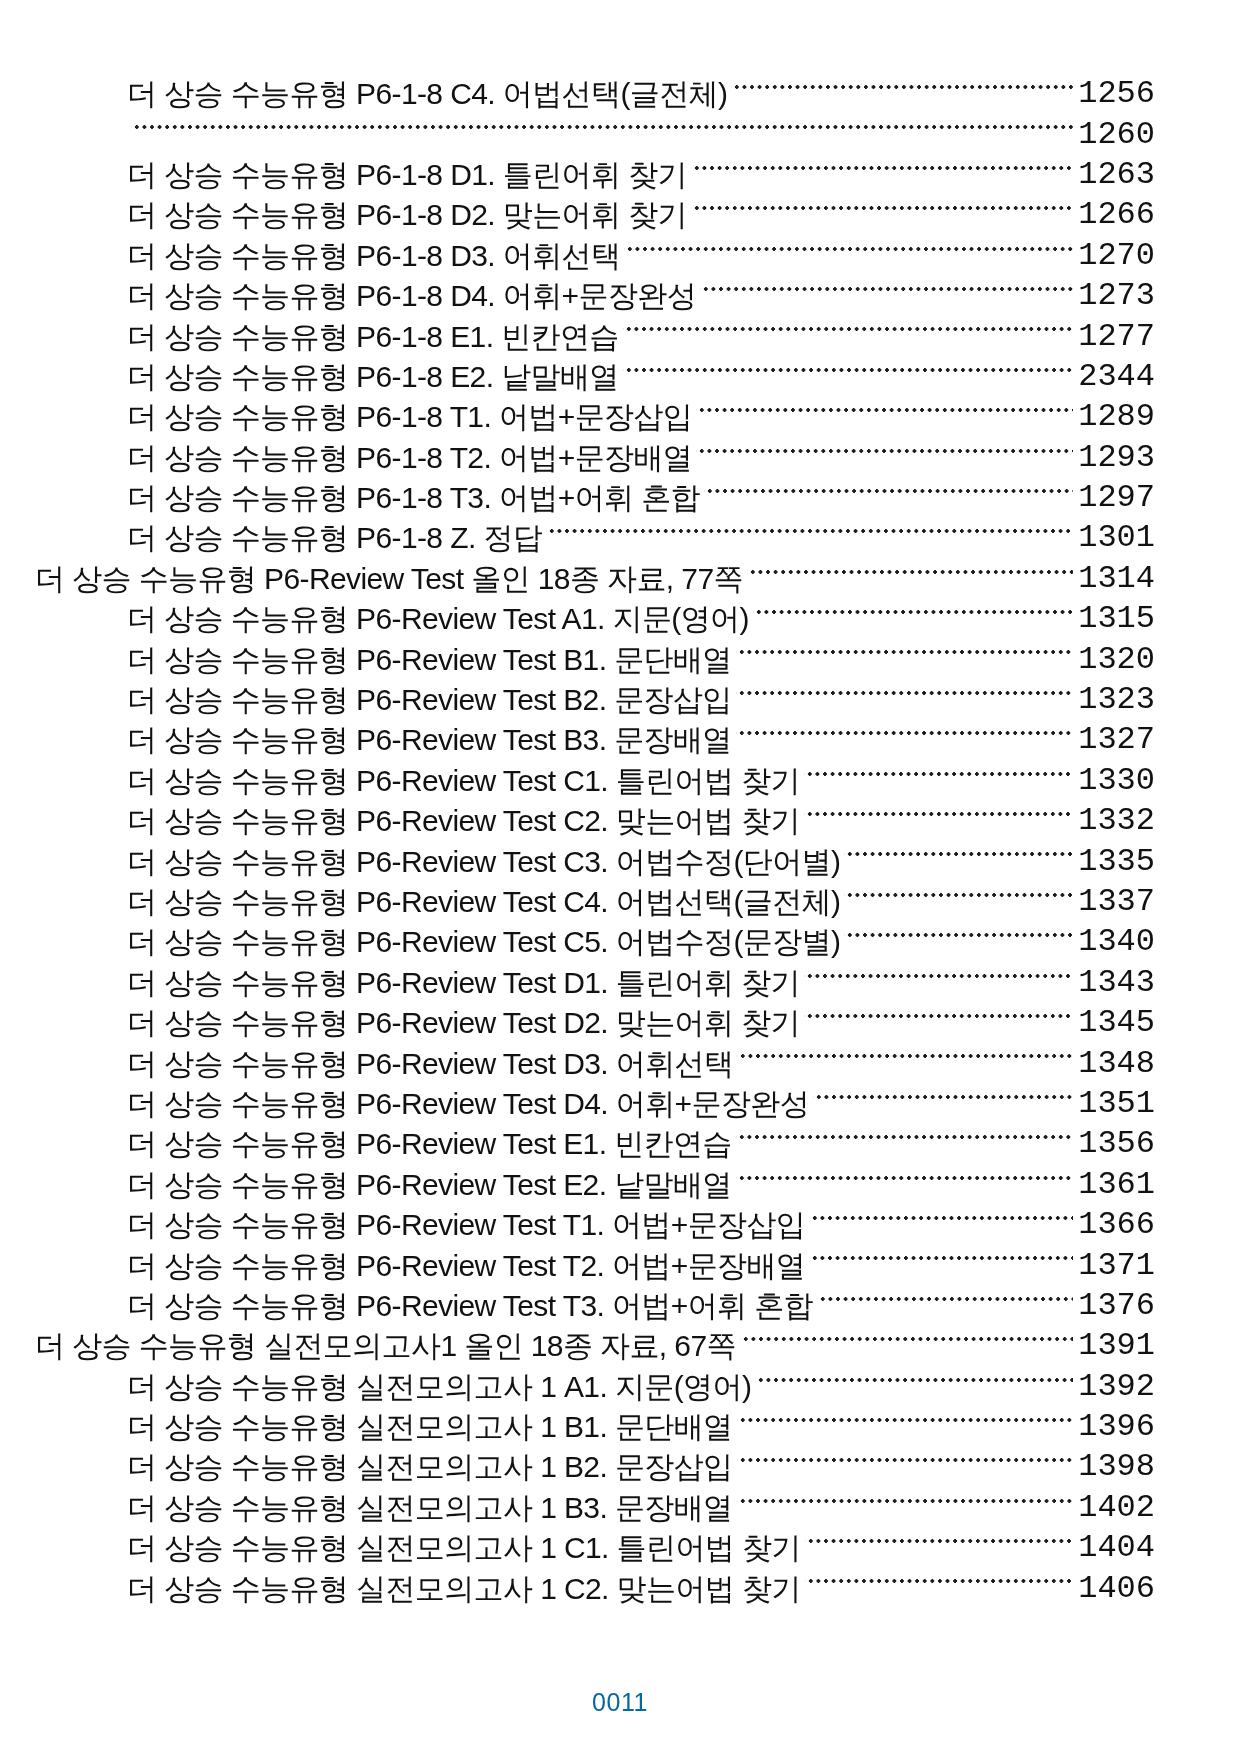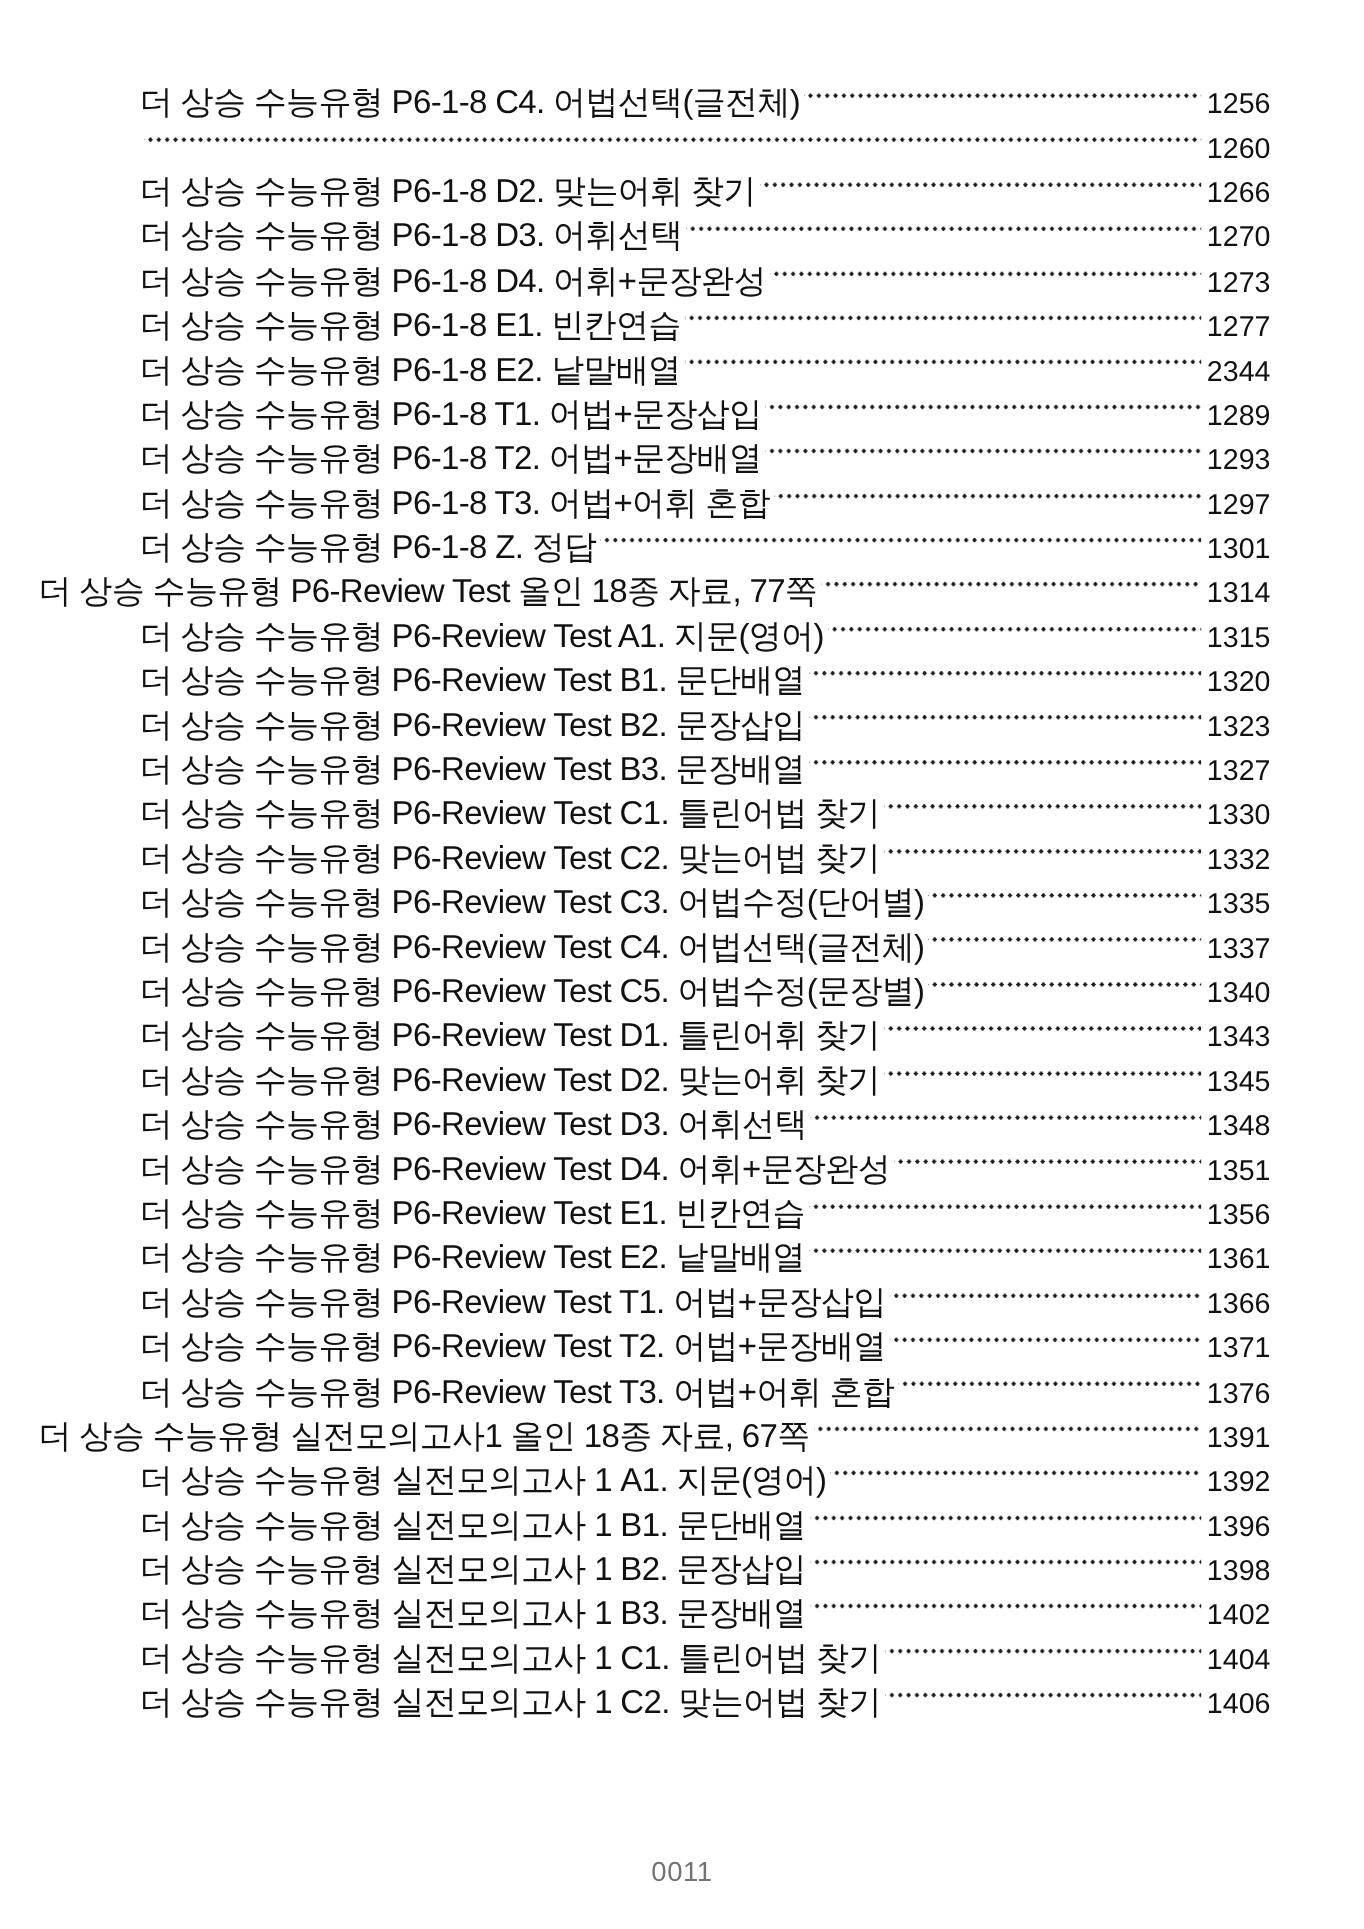--- a/index.html
+++ b/index.html
@@ -42,25 +42,26 @@
     align-self: stretch;
     margin-left: 4px;
     margin-right: 5px;
     background-image: radial-gradient(circle, #1c1c1c 1.7px, transparent 1.9px);
     background-size: 7.6px 4px;
     background-repeat: repeat-x;
     background-position: 2px 11px;
     min-width: 8px;
   }
   .pagenum {
-    font-size: 26px;
+    font-size: 32px;
     line-height: 1;
     white-space: nowrap;
     text-align: right;
     color: #111111;
+    font-family: Liberation Mono, monospace;
   }
   .footer {
     position: absolute;
     left: 0;
     right: 0;
     top: 1688px;
     text-align: center;
     font-size: 25px;
     letter-spacing: 0.5px;
   }
@@ -74,20 +75,25 @@
     <span class="title">더 상승 수능유형 P6-1-8 C4. 어법선택(글전체)</span>
     <span class="leader"></span>
     <span class="pagenum">1256</span>
   </div>
 
   <div class="row level-1">
     <span class="leader"></span>
     <span class="pagenum">1260</span>
   </div>
 
+  <div class="row level-1">
+    <span class="title">더 상승 수능유형 P6-1-8 D1. 틀린어휘 찾기</span>
+    <span class="leader"></span>
+    <span class="pagenum">1263</span>
+  </div>
 
   <div class="row level-1">
     <span class="title">더 상승 수능유형 P6-1-8 D2. 맞는어휘 찾기</span>
     <span class="leader"></span>
     <span class="pagenum">1266</span>
   </div>
 
   <div class="row level-1">
     <span class="title">더 상승 수능유형 P6-1-8 D3. 어휘선택</span>
     <span class="leader"></span>
@@ -286,14 +292,14 @@
     <span class="leader"></span>
     <span class="pagenum">1404</span>
   </div>
 
   <div class="row level-1">
     <span class="title">더 상승 수능유형 실전모의고사 1 C2. 맞는어법 찾기</span>
     <span class="leader"></span>
     <span class="pagenum">1406</span>
   </div>
 </main>
-  <div class="footer" style="color: #737373;">0011</div>
+  <div class="footer" style="color: #0369a1;">0011</div>
 </div>
 
 </body></html>

